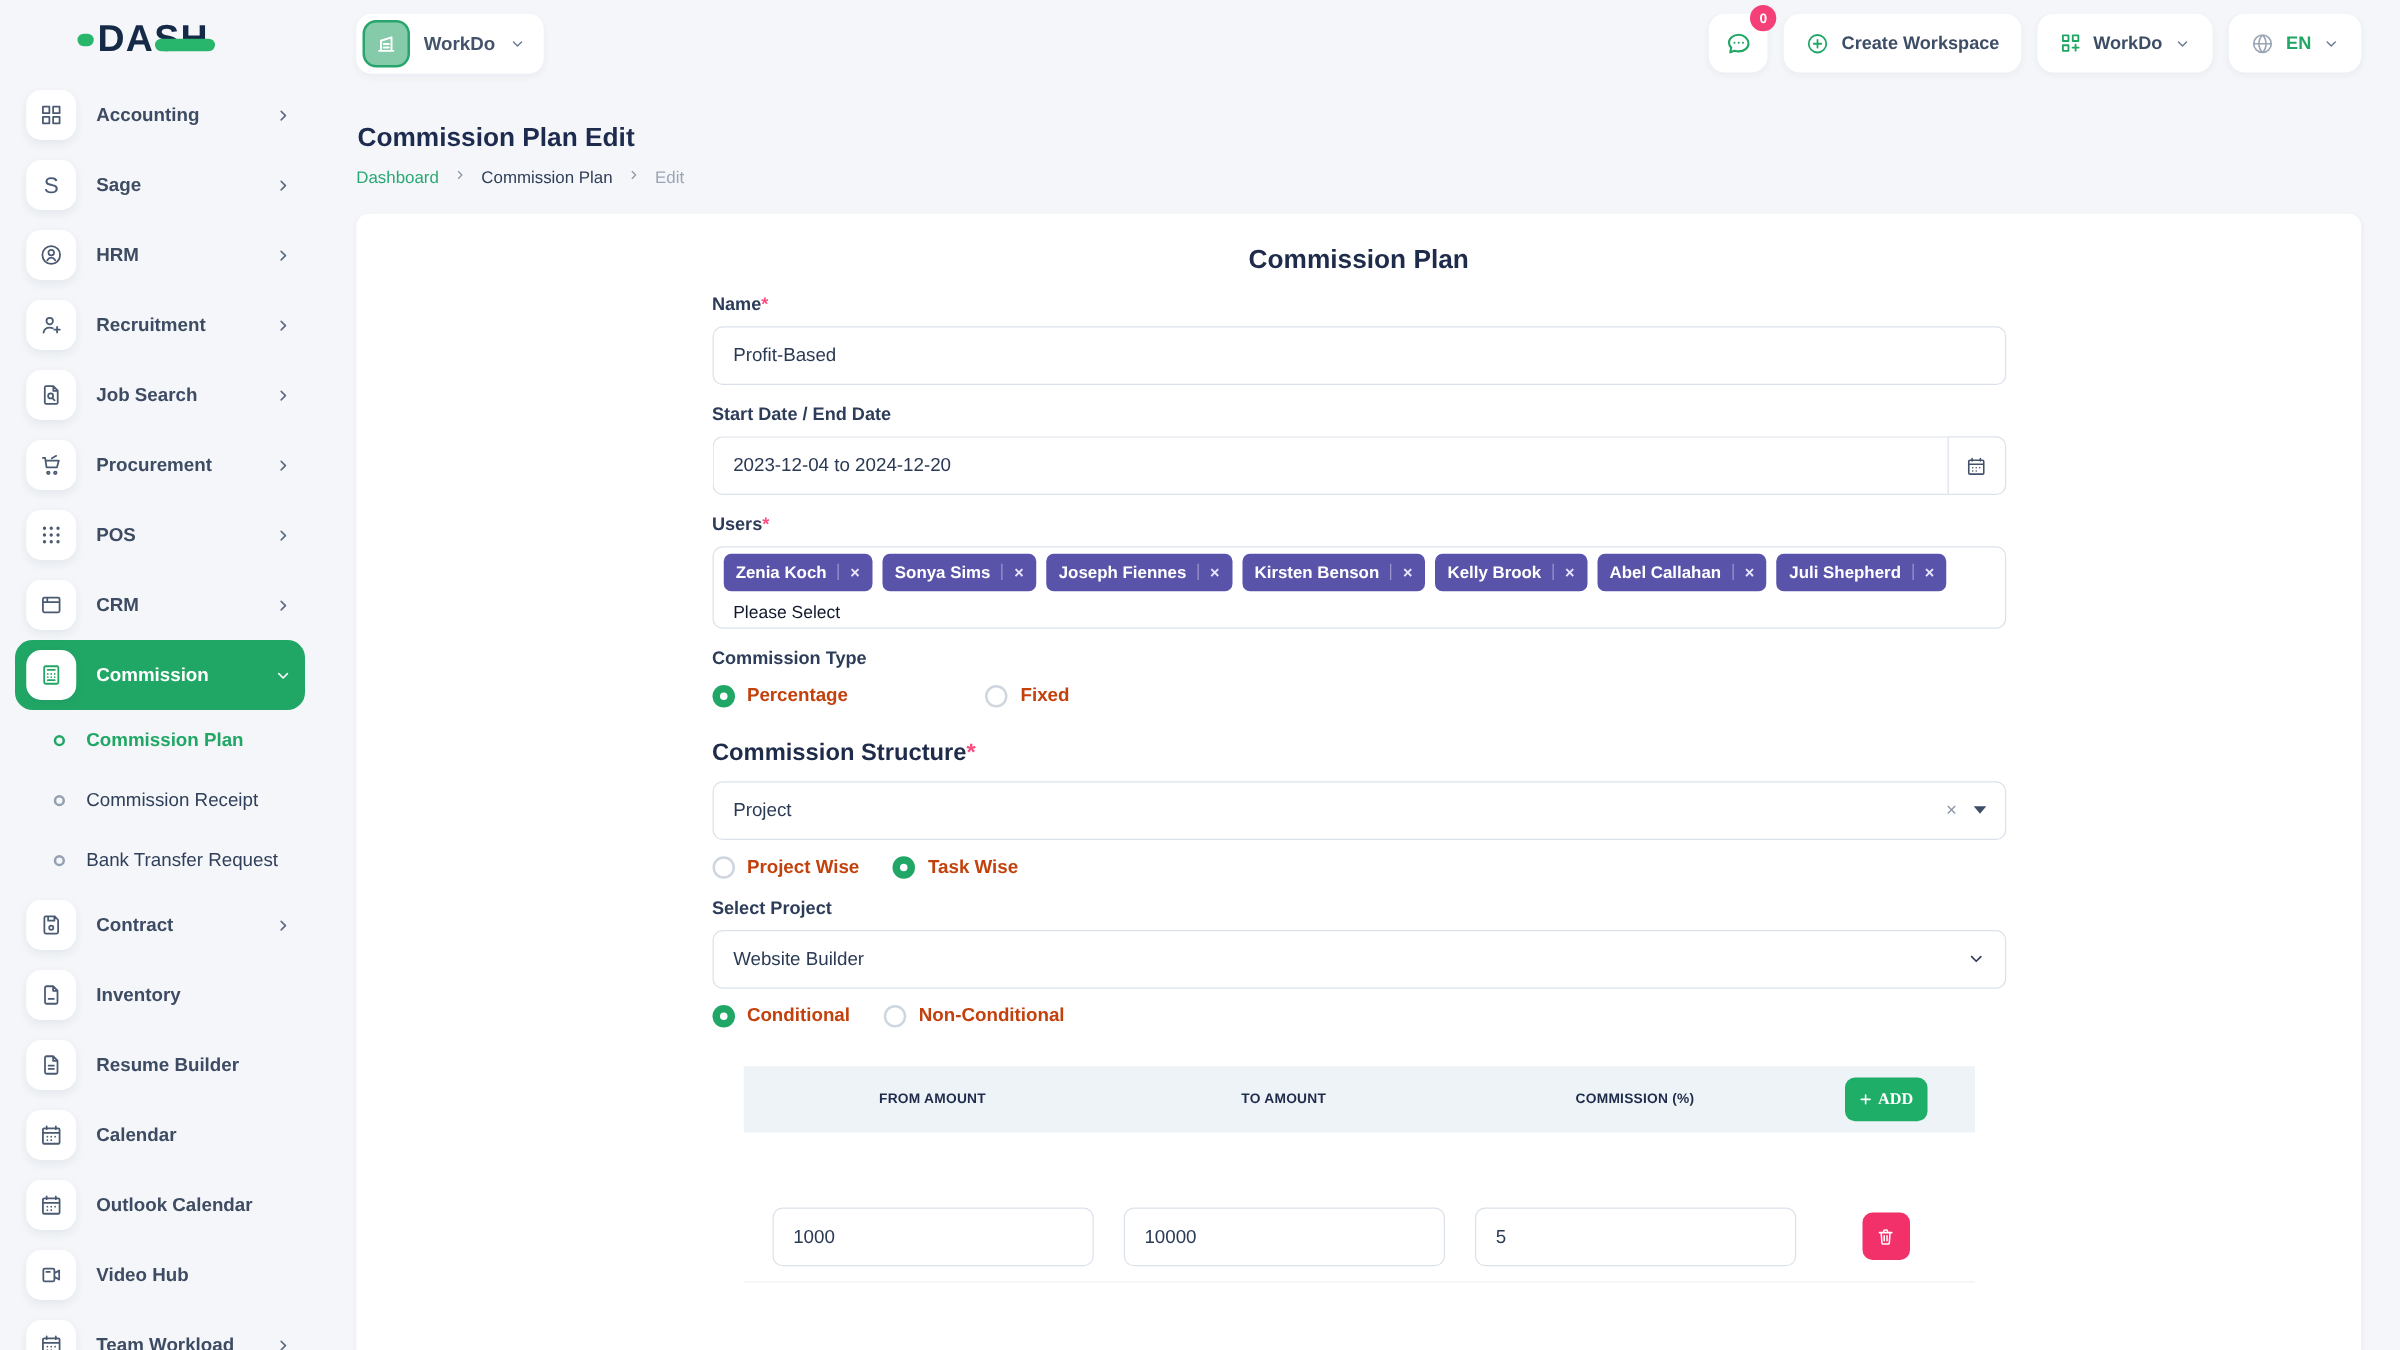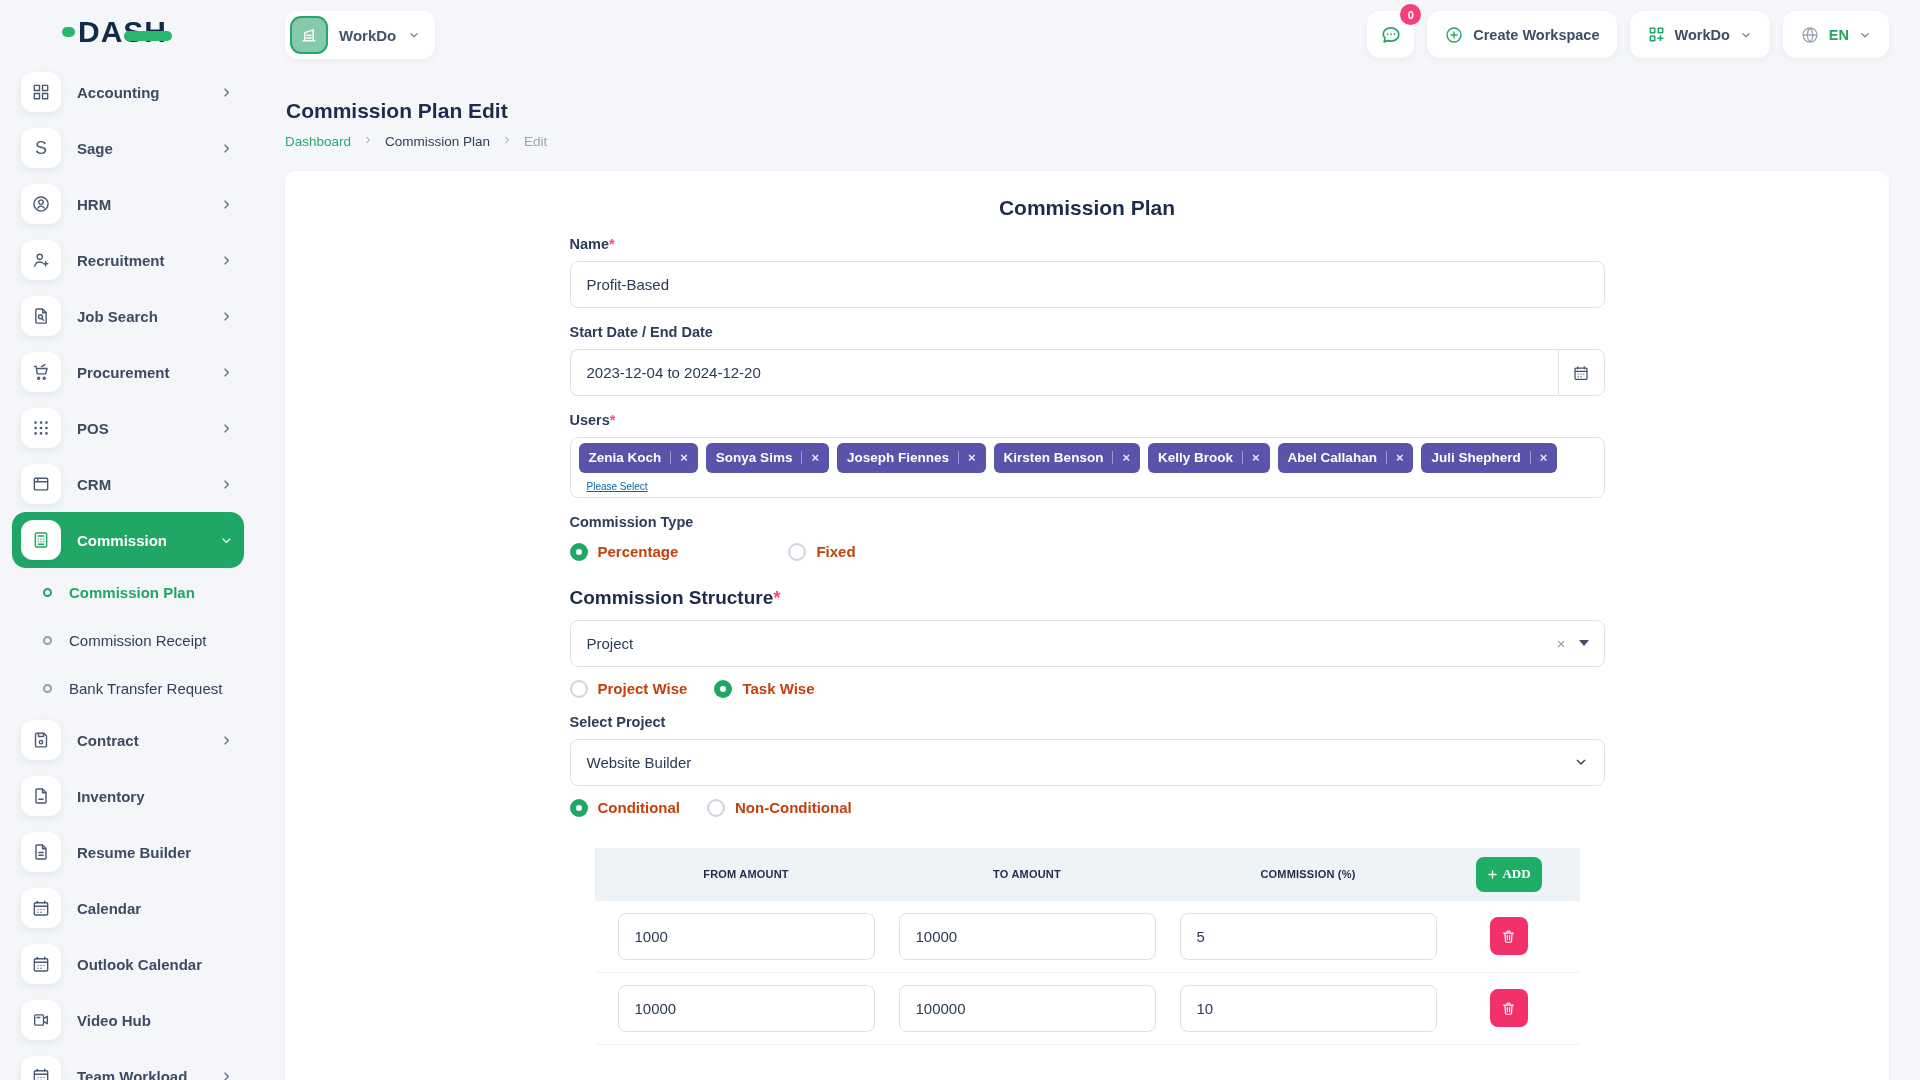--- a/index.html
+++ b/index.html
@@ -71,21 +71,21 @@
     font-size:15px;color:var(--text);background:#fff;font-family:inherit;outline:none;}
   .input-group{display:flex;}
   .input-group .text-input{border-radius:8px 0 0 8px;border-right:none;}
   .append-btn{width:49px;height:47px;border:1px solid var(--border);border-radius:0 8px 8px 0;background:#fff;
     display:flex;align-items:center;justify-content:center;color:#42526b;cursor:pointer;}
   .tags-box{min-height:49px;border:1px solid var(--border);border-radius:8px;padding:5px 8px;
     display:flex;flex-wrap:wrap;align-items:center;gap:8px;background:#fff;}
   .tag{background:var(--purple);color:#fff;border-radius:6px;padding:8px 10px;font-size:13.5px;font-weight:600;
     display:flex;align-items:center;gap:9px;line-height:1;}
   .tag .tag-x{border-left:1px solid rgba(255,255,255,.4);padding-left:9px;color:#e9e7ff;font-size:13px;cursor:pointer;}
-  .ph{color:#0369a1;font-size:10px;margin-left:8px;text-decoration:underline;}
+  .ph{color:#0f172a;font-size:14px;margin-left:8px;}
   .radio-row{display:flex;align-items:center;margin:13px 0 4px;}
   .radio-opt{display:flex;align-items:center;gap:10px;font-size:15px;font-weight:600;color:#c2410c;cursor:pointer;}
   .radio{width:18px;height:18px;border-radius:50%;border:2px solid #cfd6e0;background:#fff;position:relative;flex:none;}
   .radio.checked{border:none;background:var(--green);}
   .radio.checked::after{content:"";position:absolute;left:6px;top:6px;width:6px;height:6px;border-radius:50%;background:#fff;}
   .sec-heading{font-size:19px;font-weight:700;color:var(--dark);margin:26px 0 11px;}
   .select-box{height:47px;border:1px solid var(--border);border-radius:8px;background:#fff;display:flex;
     align-items:center;padding:0 15px 0 16px;font-size:15px;color:var(--text);cursor:pointer;text-align:right;}
   .select-right{margin-left:auto;display:flex;align-items:center;gap:13px;}
   .clear-x{color:#8b97a9;font-size:15px;cursor:pointer;}
@@ -94,21 +94,21 @@
   .sel-chev{margin-left:auto;color:#2e3d58;}
 
   .rate-table{width:985px;margin:31px auto 0;}
   .thead{display:grid;grid-template-columns:1fr 1fr 1fr 96px;column-gap:24px;background:#eef3f8;
     height:53px;align-items:center;padding:0 23px;}
   .th{font-size:11px;font-weight:700;color:var(--dark);text-align:center;letter-spacing:.2px;}
   .add-btn{background:#1fae68;color:#fff;border:none;border-radius:8px;height:35px;width:66px;
     display:flex;align-items:center;justify-content:center;gap:3px;font-weight:700;font-size:13px;
     font-family:Liberation Serif, serif;cursor:pointer;margin:0 auto;}
   .trow{display:grid;grid-template-columns:1fr 1fr 1fr 96px;column-gap:24px;align-items:center;
-    padding:12px 23px;border-bottom:1px solid #eef1f6;}
+    padding:12px 23px;border-bottom:1px solid #eef1f6;margin-top:48px;}
   .del-btn{width:38px;height:38px;background:var(--pink);border:none;border-radius:8px;cursor:pointer;
     display:flex;align-items:center;justify-content:center;color:#fff;margin:0 auto;}
 </style>
 </head>
 <body>
 
 <aside class="sidebar">
   <div class="logo">
     <span class="logo-dot"></span>
     <span class="logo-text">DASH</span>

